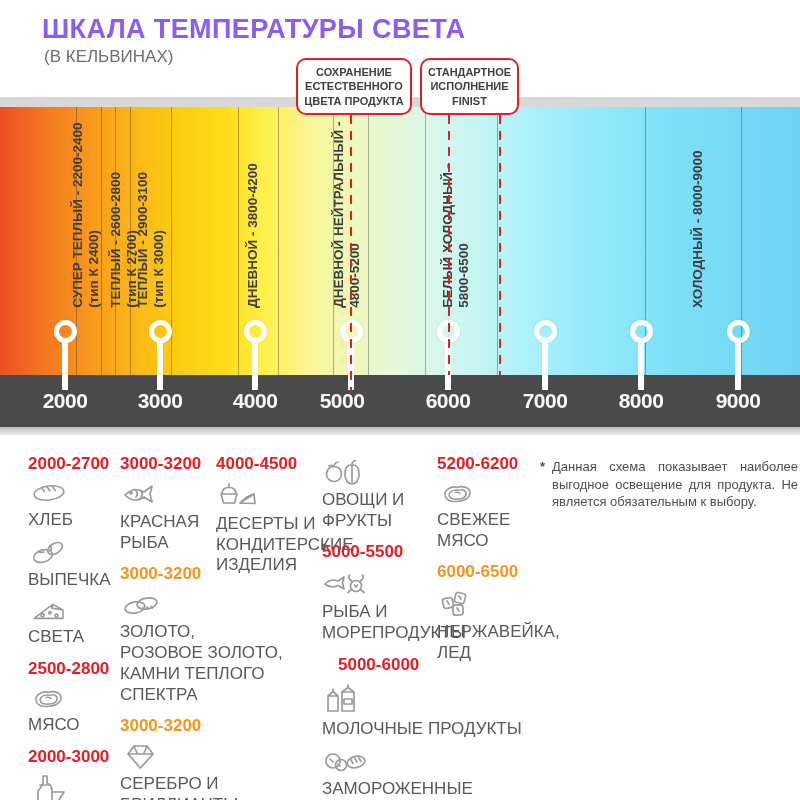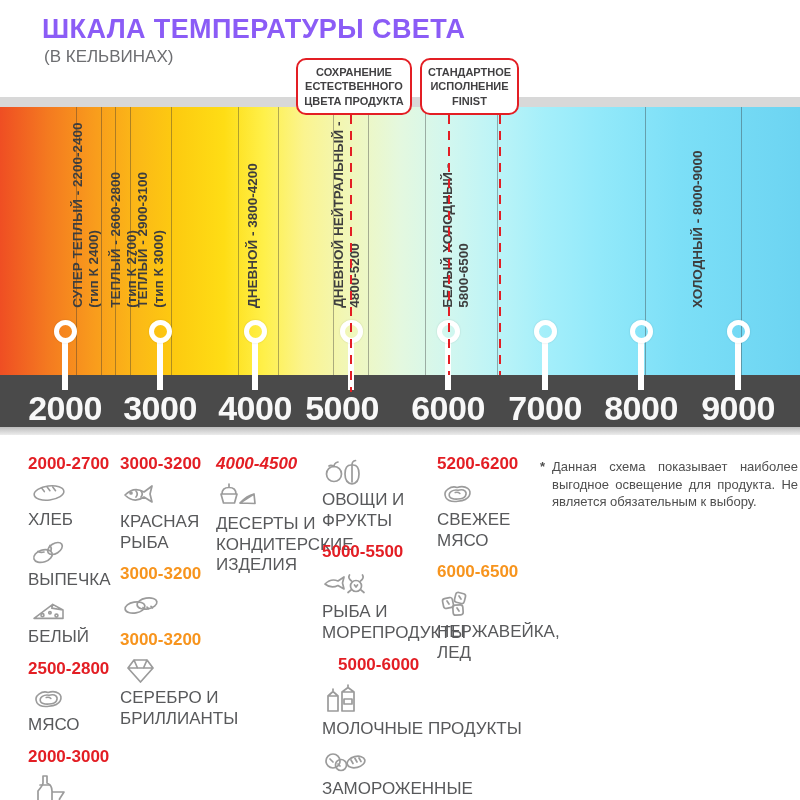--- a/index.html
+++ b/index.html
@@ -39,21 +39,21 @@
   .zlabel{
     position:absolute;bottom:67px;transform-origin:left bottom;transform:rotate(-90deg);
     white-space:pre;font-size:13.5px;font-weight:bold;color:#3E3E3E;line-height:1.18;
   }
 
   
   .marker{position:absolute;width:13px;height:13px;border:5px solid #fff;border-radius:50%;top:320px;z-index:4;box-shadow:0 0 2px rgba(0,0,0,.15)}
   .stem{position:absolute;width:6px;top:341px;height:49px;background:#fff;z-index:3}
   #scalebar{left:0;top:375px;width:800px;height:52px;background:#4A4A4A;z-index:2}
   #bar-shadow{left:0;top:427px;width:800px;height:8px;background:linear-gradient(#BDBDBD,#ECECEC);z-index:1}
-  .ticknum{position:absolute;top:389px;width:100px;text-align:center;font-size:34px;font-weight:bold;color:#F8F8F8;z-index:3;letter-spacing:-.5px}
+  .ticknum{position:absolute;top:389px;width:100px;text-align:center;font-size:21px;font-weight:bold;color:#F8F8F8;z-index:3;letter-spacing:-.5px}
 
   
   .dash{position:absolute;width:2px;z-index:5;
     background:repeating-linear-gradient(to bottom,#E31E24 0 9px,transparent 9px 16px)}
   #dash-a{left:350px;top:99px;height:293px}
   #dash-b{left:448px;top:99px;height:276px}
   #dash-c{left:499px;top:99px;height:276px}
 
   
   .pcol{position:absolute;top:455px}
@@ -168,21 +168,21 @@
     </div>
     <div class="pitem">
       <span class="picon">
         <svg width="42" height="28" viewBox="0 0 42 30">
             <path d="M5 24L25 9l11 6v9zM25 9l-1 4 12 2"></path>
             <circle cx="14" cy="20.5" r="1.6"></circle>
             <circle cx="22" cy="18" r="1.3"></circle>
             <circle cx="29" cy="21" r="1.6"></circle>
           </svg>
       </span>
-      <div class="plabel">БЕЛЫЙ</div>
+      <div class="plabel">СВЕТА</div>
     </div>
   </div>
   <div class="group">
     <div class="range" style="color: rgb(227, 30, 36);">2500-2800</div>
     <div class="pitem">
       <span class="picon">
         <svg width="42" height="28" viewBox="0 0 42 30">
             <path d="M8 20C4 12 14 7 20 9c10-3 16 3 13 9-3 6-21 9-25 2z"></path>
             <path d="M12 19c-2-5 4-8 9-7 7-2 10 2 8 6-2 4-14 5-17 1z"></path>
             <path d="M18 14.5q3-1 5 1"></path>
@@ -223,39 +223,43 @@
   <div class="group">
     <div class="range" style="color: rgb(247, 148, 29);">3000-3200</div>
     <div class="pitem">
       <span class="picon">
         <svg width="42" height="30" viewBox="0 0 42 30">
             <ellipse cx="15" cy="18.5" rx="10" ry="5.5" transform="rotate(-10 15 18.5)"></ellipse>
             <ellipse cx="27" cy="14.5" rx="10" ry="5.5" transform="rotate(-10 27 14.5)"></ellipse>
             <path d="M23 18.5l1.5 1.5M27 18.2l1.5 1.5M31 17.4l1.5 1.5"></path>
           </svg>
       </span>
+      <div class="plabel">ЗОЛОТО,
+РОЗОВОЕ ЗОЛОТО,
+КАМНИ ТЕПЛОГО
+СПЕКТРА</div>
     </div>
   </div>
   <div class="group">
     <div class="range" style="color: rgb(247, 148, 29);">3000-3200</div>
     <div class="pitem">
       <span class="picon">
         <svg width="42" height="30" viewBox="0 0 42 30">
             <path d="M14 5h13l6 8-12.5 14L8 13zM8 13h25M14 5l3.5 8M27 5l-3.5 8"></path>
           </svg>
       </span>
       <div class="plabel">СЕРЕБРО И
 БРИЛЛИАНТЫ</div>
     </div>
   </div>
 </div>
 
 <div class="pcol" id="col-2">
   <div class="group">
-    <div class="range" style="color: rgb(227, 30, 36); font-style: italic;">4000-4500</div>
+    <div class="range" style="color: rgb(227, 30, 36);">4000-4500</div>
     <div class="pitem">
       <span class="picon">
         <svg width="44" height="32" viewBox="0 0 44 32">
             <path d="M6 15q0-6.5 7-6.5T20 15M5 15h16l-2.5 9h-11zM13 8.5V5"></path>
             <path d="M24 24l14-9 1 9.5zM24 24q7-7.5 14-9"></path>
           </svg>
       </span>
       <div class="plabel">ДЕСЕРТЫ И
 КОНДИТЕРСКИЕ
 ИЗДЕЛИЯ</div>

